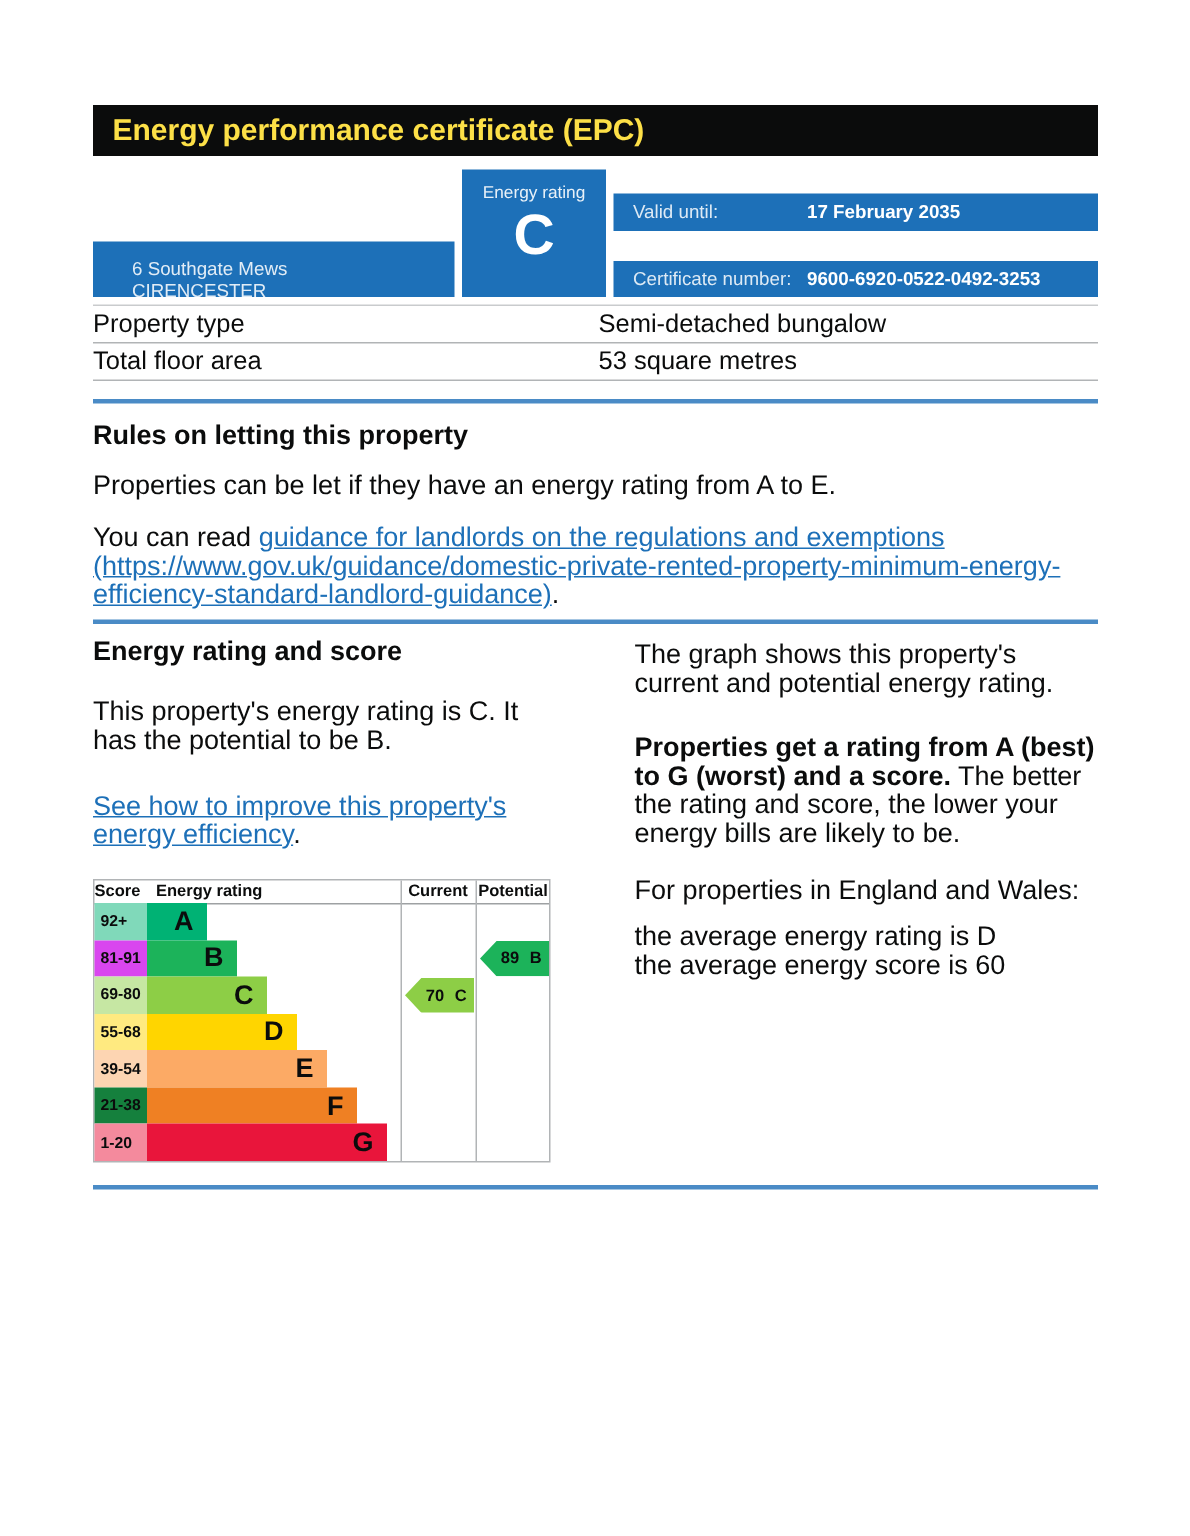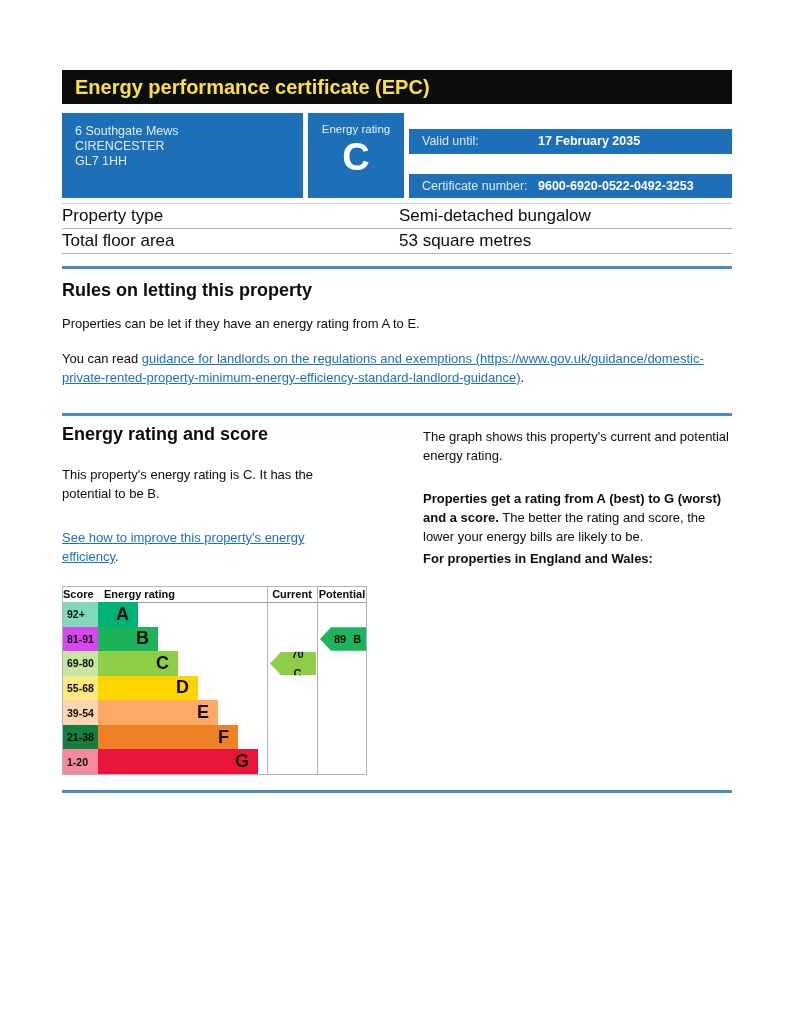--- a/index.html
+++ b/index.html
@@ -17,51 +17,51 @@
   }
   .abs{position:absolute;}
   
   .title-bar{
     left:62px;top:70px;width:670px;height:34px;background:var(--black-bar);
     color:#fde047;font-size:20px;font-weight:bold;line-height:34px;padding-left:13px;
   }
   
   .summary{left:62px;top:113px;width:670px;height:85px;display:flex;gap:5px;}
   .bluebox{background:var(--gov-blue);}
-  .address-box{width:241px;padding:11px 10px 0 13px;color:rgba(255,255,255,.87);
-    font-size:12.5px;line-height:15px;}
+  .address-box{width:241px;padding:11px 10px 0 26px;color:rgba(255,255,255,.87);
+    font-size:12.5px;line-height:15px;margin-top:48px;}
   .rating-box{width:96px;text-align:center;color:#ffffff;padding-top:10px;}
   .rating-box .rb-label{font-size:11.5px;color:rgba(255,255,255,.9);}
   .rating-box .rb-value{font-size:38px;font-weight:bold;line-height:44px;}
   .validity-col{flex:1;display:flex;flex-direction:column;gap:4px;}
   .validity-box{flex:1;display:flex;align-items:center;padding-left:13px;
     font-size:12.5px;color:#ffffff;margin-top:16px;}
   .validity-box .v-label{width:116px;color:rgba(255,255,255,.85);}
   .validity-box .v-value{font-weight:bold;}
   
   .prop-table{left:62px;top:203px;width:670px;border-top:1px solid #c9cbcd;}
   .prop-row{height:25px;display:flex;align-items:center;border-bottom:1px solid var(--border-grey);
     font-size:17px;}
   .prop-label{width:337px;}
   
   .rule{left:62px;width:670px;height:3px;background:var(--rule-blue);}
   .r1{top:266px;} .r2{top:413px;} .r3{top:790px;}
   h2{margin:0;font-size:18px;font-weight:bold;color:#0b0c0c;}
   .rules-h{left:62px;top:280px;}
-  p.doc{margin:0;font-size:13px;line-height:19px;}
+  p.doc{margin:0;font-size:18px;line-height:19px;}
   .rules-intro{left:62px;top:314px;}
   .rules-read{left:62px;top:349px;width:670px;}
   a.doc-link{color:var(--link-blue);text-decoration:underline;cursor:pointer;}
   
   .left-col{left:62px;top:424px;width:322px;}
   .left-col .p1{margin-top:20px;width:302px;}
   .left-col .plink{margin-top:25px;width:302px;}
   .right-col{left:423px;top:427px;width:313px;}
   .right-col .p2{margin-top:24px;}
-  .right-col .p3{margin-top:3px;font-weight:bold;}
+  .right-col .p3{margin-top:19px;}
   .right-col .p4{margin-top:12px;}
   .bold{font-weight:bold;}
   
   .chart{left:62px;top:586px;width:305px;height:189px;border:1px solid var(--border-grey);background:#fff;}
   .chart-header span{position:absolute;top:0;height:15px;line-height:15px;font-size:11px;font-weight:bold;}
   .ch-score{left:0;}
   .ch-rating{left:41px;}
   .ch-current{left:204px;width:50px;text-align:center;}
   .ch-potential{left:254px;width:50px;text-align:center;}
   .chart-hline{position:absolute;left:0;top:15px;width:100%;height:1px;background:#9ea1a3;}
@@ -128,20 +128,24 @@
 <div class="abs left-col">
   <h2>Energy rating and score</h2>
   <p class="doc p1">This property's energy rating is C. It has the potential to be B.</p>
   <p class="doc plink"><a class="doc-link"><span>See how to improve this property's energy efficiency</span></a><span>.</span></p>
 </div>
 
 <div class="abs right-col">
   <p class="doc">The graph shows this property's current and potential energy rating.</p>
   <p class="doc p2"><span class="bold">Properties get a rating from A (best) to G (worst) and a score.</span><span> The better the rating and score, the lower your energy bills are likely to be.</span></p>
   <p class="doc p3">For properties in England and Wales:</p>
+  <p class="doc p4">
+    <span>the average energy rating is D</span><br>
+    <span>the average energy score is 60</span>
+  </p>
 </div>
 
 <div class="abs chart" id="epc-chart">
   <div class="chart-header">
     <span class="ch-score">Score</span>
     <span class="ch-rating">Energy rating</span>
     <span class="ch-current">Current</span>
     <span class="ch-potential">Potential</span>
   </div>
   <div class="chart-hline"></div>
@@ -170,21 +174,21 @@
       </div>
       <div class="band-row" style="top: 137.857px; height: 24.5714px;">
         <div class="band-score" style="background: #15803d;">21-38</div>
         <div class="band-bar" style="background: rgb(239, 128, 35); width: 140px;">F</div>
       </div>
       <div class="band-row" style="top: 162.429px; height: 24.5714px;">
         <div class="band-score" style="background: rgb(244, 138, 157);">1-20</div>
         <div class="band-bar" style="background: rgb(233, 21, 59); width: 160px;">G</div>
       </div>
     </div>
-<div class="pointer" style="left: 207px; top: 64.8429px; background: rgb(141, 206, 70); flex-direction: column;">
+<div class="pointer" style="left: 207px; top: 64.8429px; background: rgb(141, 206, 70);">
       <span>70</span>
       <span>C</span>
     </div>
     <div class="pointer" style="left: 257px; top: 40.2714px; background: rgb(28, 179, 90);">
       <span>89</span>
       <span>B</span>
     </div>
   </div>
 
 <div class="abs rule r3"></div>

